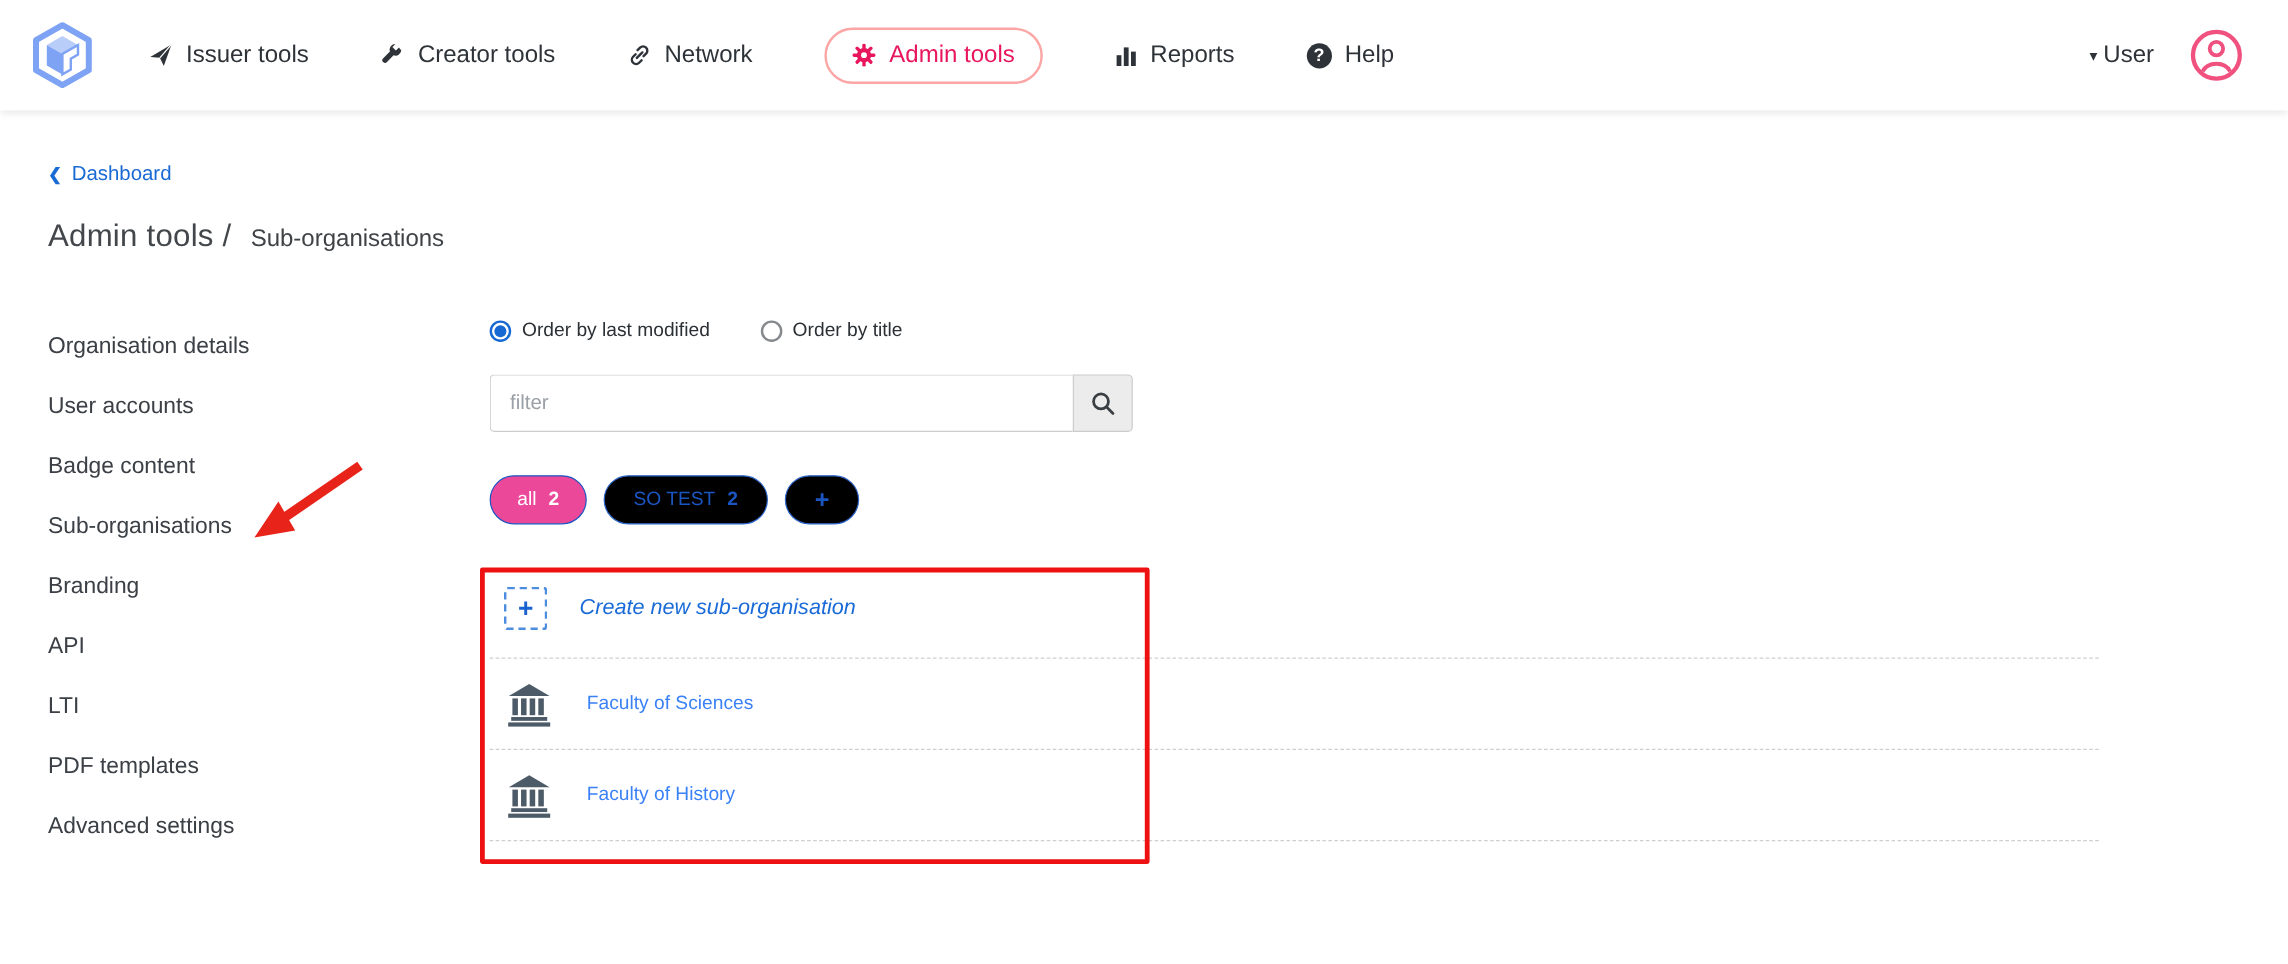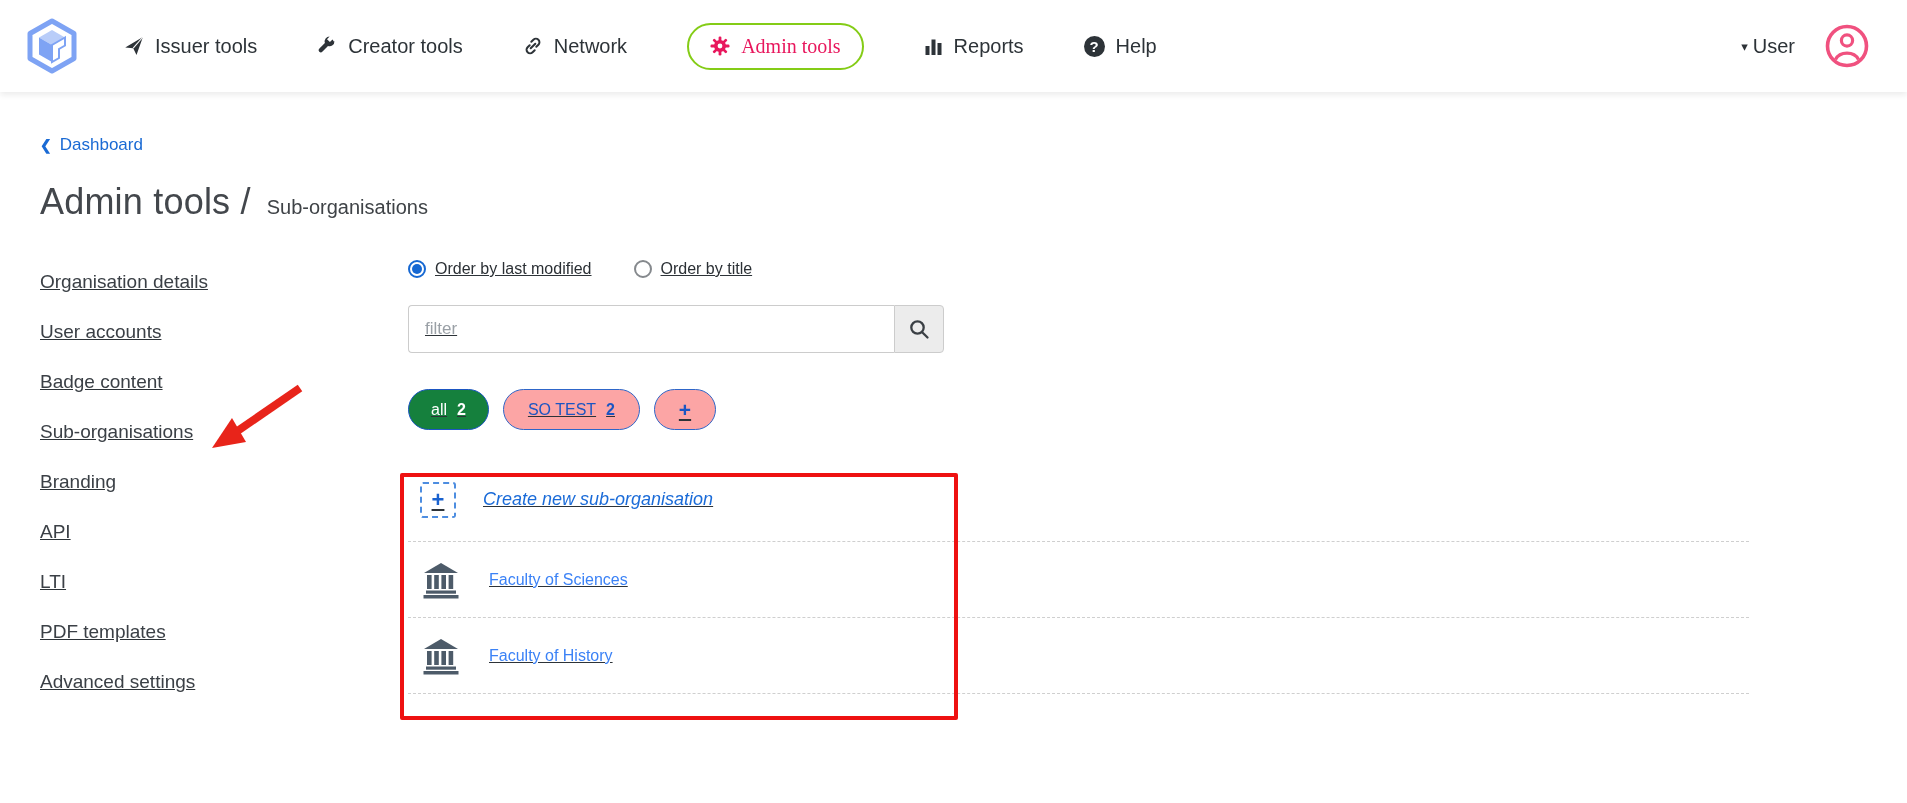--- a/index.html
+++ b/index.html
@@ -7,42 +7,42 @@
               font-family:"Liberation Sans", sans-serif; color:#2d3338; }
 
   
   .header { height:92px; background:#fff; display:flex; align-items:center;
             padding:0 38px 0 26px; box-shadow:0 3px 6px rgba(0,0,0,.08);
             position:relative; z-index:5; }
   .logo { width:52px; height:56px; margin-right:46px; flex:0 0 auto; }
   .nav { display:flex; align-items:center; gap:60px; }
   .nav-item { display:flex; align-items:center; gap:11px; font-size:20px;
               color:#2d3338; cursor:pointer; text-decoration:none; white-space:nowrap; }
-  .nav-item.active { color:#e8175d; border:2px solid #84cc16; border-radius:26px;
-                     padding:10px 21px;font-family:Liberation Serif, serif; }
+  .nav-item.active { color:#e8175d; border:2px solid #fca5a5; border-radius:26px;
+                     padding:10px 21px; }
   .nav-ic { display:flex; align-items:center; }
   .help-ic { width:21px; height:21px; border-radius:50%; background:#2d3338; color:#fff;
              font-size:15px; font-weight:bold; display:flex; align-items:center;
              justify-content:center; }
   .spacer { flex:1; }
   .user-menu { display:flex; align-items:center; gap:5px; font-size:20px;
                color:#2d3338; cursor:pointer; margin-right:30px; }
   .caret { font-size:13px; color:#2d3338; }
   .avatar { width:44px; height:44px; flex:0 0 auto; cursor:pointer; }
 
   
   .page { padding:0 0 0 40px; position:relative; }
   .breadcrumb { margin-top:43px; display:inline-flex; align-items:center; gap:8px;
                 color:#1a6ad4; font-size:17px; cursor:pointer; }
   .breadcrumb .chev { font-size:14px; font-weight:bold; }
   .titlebar { margin-top:26px; display:flex; align-items:baseline; gap:16px; }
-  .title-main { font-size:36px; color:#43474c; font-weight:400; letter-spacing:.2px; }
+  .title-main { font-size:26px; color:#43474c; font-weight:400; letter-spacing:.2px; }
   .title-sub  { font-size:20px; color:#3f4347; }
 
-  .content { display:flex; margin-top:34px;text-decoration:underline; }
+  .content { display:flex; margin-top:52px; }
 
   
   .sidebar { width:368px; flex:0 0 auto; }
   .side-item { display:block; font-size:19px; color:#3b4046; line-height:50px;
                cursor:pointer; }
 
   
   .main-col { width:1341px; }
 
   .order-row { display:flex; align-items:center; gap:42px; height:24px; }
@@ -59,24 +59,24 @@
                   border-radius:4px 0 0 4px; padding:0 16px; font-size:17px;
                   color:#333; outline:none; font-family:"Liberation Sans", sans-serif; }
   .filter-input::placeholder { color:#9aa0a6; }
   .search-btn { width:50px; border:1px solid #ccc; background:#ececec;
                 border-radius:0 4px 4px 0; display:flex; align-items:center;
                 justify-content:center; cursor:pointer; }
 
   .tag-row { margin-top:36px; display:flex; align-items:center; gap:14px; }
   .pill { height:41px; border-radius:21px; display:inline-flex; align-items:center;
           justify-content:center; gap:10px; font-size:16px; cursor:pointer;
-          background:#fca5a5; border:1px solid #2e66c9; color:#1b55c2; padding:0 24px;
+          background:#000000; border:1px solid #2e66c9; color:#1b55c2; padding:0 24px;
           font-family:"Liberation Sans", sans-serif; }
   .pill .cnt { font-weight:bold; }
-  .pill.active { background:#15803d; border-color:#1b55c2; color:#fff; padding:0 22px; }
+  .pill.active { background:#ec4899; border-color:#1b55c2; color:#fff; padding:0 22px; }
   .pill.add { width:62px; padding:0; font-size:21px; font-weight:bold; }
 
   .org-list { margin-top:28px; }
   .org-row { display:flex; align-items:center; gap:27px; height:76px;
              border-bottom:1px dashed #cfcfcf; cursor:pointer; padding-left:12px; }
   .org-row.create { height:84px; }
   .create-ic { width:36px; height:36px; border:2px dashed #4d8de0; border-radius:3px;
                color:#1a62cf; font-size:22px; font-weight:bold; display:flex;
                align-items:center; justify-content:center; flex:0 0 auto; }
   .create-label { color:#1a6bd8; font-style:italic; font-size:18px; }

